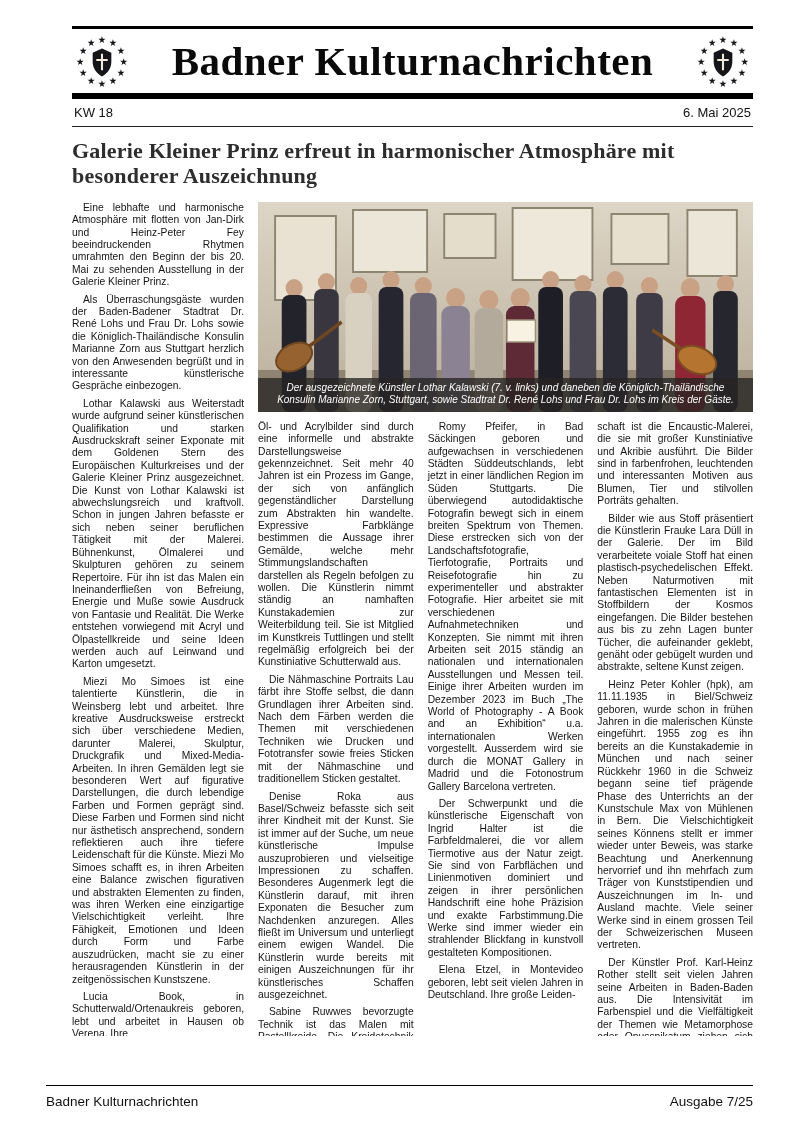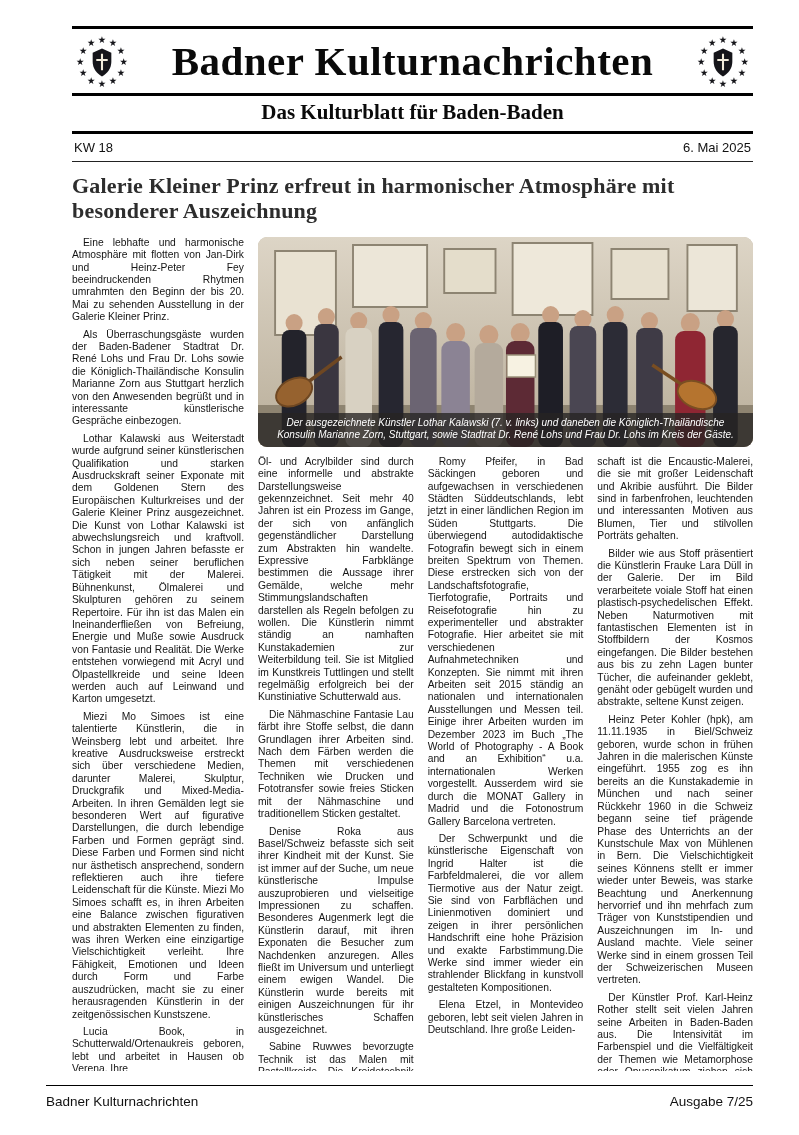--- a/index.html
+++ b/index.html
@@ -46,21 +46,21 @@
     height:834px; overflow:hidden; align-items:start;
   }
   .right-area { min-width:0; }
   .cols3 { display:grid; grid-template-columns:repeat(3,1fr); column-gap:14px; overflow:hidden; }
 
   .col { font-size:10.3px; line-height:12.4px; color:#141414; min-width:0; }
   .para { text-align:justify; text-indent:11px; margin:0 0 5px 0; hyphens:auto; -webkit-hyphens:auto; }
   .para.cont { text-indent:0; }
   .para strong { font-weight:normal; }
 
-  .photo { position:relative; width:100%; height:210px; margin:0 0 9px 0; overflow:hidden; background:#c7bdac;border-radius:9px; }
+  .photo { position:relative; width:100%; height:210px; margin:0 0 9px 0; overflow:hidden; background:#c7bdac; }
   .photo svg { display:block; width:100%; height:210px; }
   .photo figcaption {
     position:absolute; left:0; right:0; bottom:0;
     background:rgba(38,36,34,0.78); color:#ffffff;
     font-size:10px; line-height:12.5px; font-style:italic;
     padding:4px 14px 5px 14px; text-align:center;
   }
 
   .footer {
     position:absolute; left:46px; right:46px; bottom:26px;
@@ -106,21 +106,20 @@
       </span>
       <h1 class="title">Badner Kulturnachrichten</h1>
       <span class="emblem">
         <svg viewBox="0 0 54 54" xmlns:xlink="http://www.w3.org/1999/xlink">
             <use href="#emblem" xlink:href="#emblem"></use>
           </svg>
       </span>
     </div>
 
     <div class="rule heavy"></div>
-    <div class="subtitle">Das Kulturblatt für Baden-Baden</div>
     <div class="rule heavy"></div>
 
     <div class="meta-row">
       <span>KW 18</span>
       <span>6. Mai 2025</span>
     </div>
     <div class="rule thin"></div>
 
     <h2 class="headline">Galerie Kleiner Prinz erfreut in harmonischer Atmosphäre mit besonderer Auszeichnung</h2>
 
@@ -188,31 +187,31 @@
             <ellipse cx="462" cy="158" rx="21" ry="13" fill="#b5742f" stroke="#7a4e22" stroke-width="2" transform="rotate(20 462 158)"></ellipse>
 
             <rect x="262" y="118" width="30" height="22" fill="#f7f2e2" stroke="#9a9179" stroke-width="1.5"></rect>
           </svg>
           <figcaption>Der ausgezeichnete Künstler Lothar Kalawski (7. v. links) und daneben die Königlich-Thailändische Konsulin Marianne Zorn, Stuttgart, sowie Stadtrat Dr. René Lohs und Frau Dr. Lohs im Kreis der Gäste.</figcaption>
         </figure>
 
         <div class="cols3">
           <div class="col">
               <p class="para cont"><span>Öl- und Acrylbilder sind durch eine informelle und abstrakte Darstellungsweise gekennzeichnet. Seit mehr 40 Jahren ist ein Prozess im Gange, der sich von anfänglich gegenständlicher Darstellung zum Abstrakten hin wandelte. Expressive Farbklänge bestimmen die Aussage ihrer Gemälde, welche mehr Stimmungslandschaften darstellen als Regeln befolgen zu wollen. Die Künstlerin nimmt ständig an namhaften Kunstakademien zur Weiterbildung teil. Sie ist Mitglied im Kunstkreis Tuttlingen und stellt regelmäßig erfolgreich bei der Kunstiniative Schutterwald aus.</span></p>
-              <p class="para"><span>Die Nähmaschine </span><strong>Fantasie Lau</strong><span> färbt ihre Stoffe selbst, die dann Grundlagen ihrer Arbeiten sind. Nach dem Färben werden die Themen mit verschiedenen Techniken wie Drucken und Fototransfer sowie freies Sticken mit der Nähmaschine und traditionellem Sticken gestaltet.</span></p>
+              <p class="para"><span>Die Nähmaschine </span><strong>Portraits Lau</strong><span> färbt ihre Stoffe selbst, die dann Grundlagen ihrer Arbeiten sind. Nach dem Färben werden die Themen mit verschiedenen Techniken wie Drucken und Fototransfer sowie freies Sticken mit der Nähmaschine und traditionellem Sticken gestaltet.</span></p>
               <p class="para"><strong>Denise Roka</strong><span> aus Basel/Schweiz befasste sich seit ihrer Kindheit mit der Kunst. Sie ist immer auf der Suche, um neue künstlerische Impulse auszuprobieren und vielseitige Impressionen zu schaffen. Besonderes Augenmerk legt die Künstlerin darauf, mit ihren Exponaten die Besucher zum Nachdenken anzuregen. Alles fließt im Universum und unterliegt einem ewigen Wandel. Die Künstlerin wurde bereits mit einigen Auszeichnungen für ihr künstlerisches Schaffen ausgezeichnet.</span></p>
               <p class="para"><strong>Sabine Ruwwes</strong><span> bevorzugte Technik ist das Malen mit Pastellkreide. Die Kreidetechnik verleiht den dargestellten Motiven einen naturnahen wie auch plastischen Ausdruck. Es können aquarellähnliche, aber auch acryltechnik-ähnliche Bilder entstehen. Die Künstlerin setzt diese bevorzugt ein für Bilder mit</span></p>
             </div>
           <div class="col">
               <p class="para"><strong>Romy Pfeifer</strong><span>, in Bad Säckingen geboren und aufgewachsen in verschiedenen Städten Süddeutschlands, lebt jetzt in einer ländlichen Region im Süden Stuttgarts. Die überwiegend autodidaktische Fotografin bewegt sich in einem breiten Spektrum von Themen. Diese erstrecken sich von der Landschaftsfotografie, Tierfotografie, Portraits und Reisefotografie hin zu experimenteller und abstrakter Fotografie. Hier arbeitet sie mit verschiedenen Aufnahmetechniken und Konzepten. Sie nimmt mit ihren Arbeiten seit 2015 ständig an nationalen und internationalen Ausstellungen und Messen teil. Einige ihrer Arbeiten wurden im Dezember 2023 im Buch „The World of Photography - A Book and an Exhibition“ u.a. internationalen Werken vorgestellt. Ausserdem wird sie durch die MONAT Gallery in Madrid und die Fotonostrum Gallery Barcelona vertreten.</span></p>
               <p class="para"><span>Der Schwerpunkt und die künstlerische Eigenschaft von </span><strong>Ingrid Halter</strong><span> ist die Farbfeldmalerei, die vor allem Tiermotive aus der Natur zeigt. Sie sind von Farbflächen und Linienmotiven dominiert und zeigen in ihrer persönlichen Handschrift eine hohe Präzision und exakte Farbstimmung.Die Werke sind immer wieder ein strahlender Blickfang in kunstvoll gestalteten Kompositionen.</span></p>
               <p class="para"><strong>Elena Etzel</strong><span>, in Montevideo geboren, lebt seit vielen Jahren in Deutschland. Ihre große Leiden-</span></p>
             </div>
           <div class="col">
-              <p class="para cont"><span>schaft ist die Encaustic-Malerei, die sie mit großer Leidenschaft und Akribie ausführt. Die Bilder sind in farbenfrohen, leuchtenden und interessanten Motiven aus Blumen, Tier und stilvollen Porträts gehalten.</span></p>
+              <p class="para cont"><span>schaft ist die Encaustic-Malerei, die sie mit großer Kunstiniative und Akribie ausführt. Die Bilder sind in farbenfrohen, leuchtenden und interessanten Motiven aus Blumen, Tier und stilvollen Porträts gehalten.</span></p>
               <p class="para"><span>Bilder wie aus Stoff präsentiert die Künstlerin </span><strong>Frauke Lara Düll</strong><span> in der Galerie. Der im Bild verarbeitete voiale Stoff hat einen plastisch-psychedelischen Effekt. Neben Naturmotiven mit fantastischen Elementen ist in Stoffbildern der Kosmos eingefangen. Die Bilder bestehen aus bis zu zehn Lagen bunter Tücher, die aufeinander geklebt, genäht oder gebügelt wurden und abstrakte, seltene Kunst zeigen.</span></p>
               <p class="para"><strong>Heinz Peter Kohler</strong><span> (hpk), am 11.11.1935 in Biel/Schweiz geboren, wurde schon in frühen Jahren in die malerischen Künste eingeführt. 1955 zog es ihn bereits an die Kunstakademie in München und nach seiner Rückkehr 1960 in die Schweiz begann seine tief prägende Phase des Unterrichts an der Kunstschule Max von Mühlenen in Bern. Die Vielschichtigkeit seines Könnens stellt er immer wieder unter Beweis, was starke Beachtung und Anerkennung hervorrief und ihn mehrfach zum Träger von Kunststipendien und Auszeichnungen im In- und Ausland machte. Viele seiner Werke sind in einem grossen Teil der Schweizerischen Museen vertreten.</span></p>
               <p class="para"><span>Der Künstler </span><strong>Prof. Karl-Heinz Rother</strong><span> stellt seit vielen Jahren seine Arbeiten in Baden-Baden aus. Die Intensivität im Farbenspiel und die Vielfältigkeit der Themen wie Metamorphose oder Opusspikatum ziehen sich wie ein roter Faden durch seine Schaffensphase und machen das Betrachten seiner Bilder zu einem intensiven Erlebnis.</span></p>
             </div>
         </div>
       </div>
     </div>
   </div>
 
   <footer class="footer">

